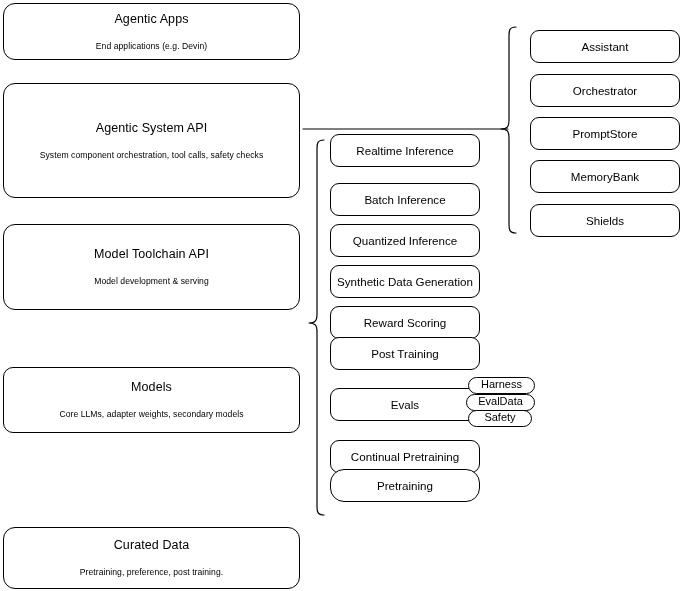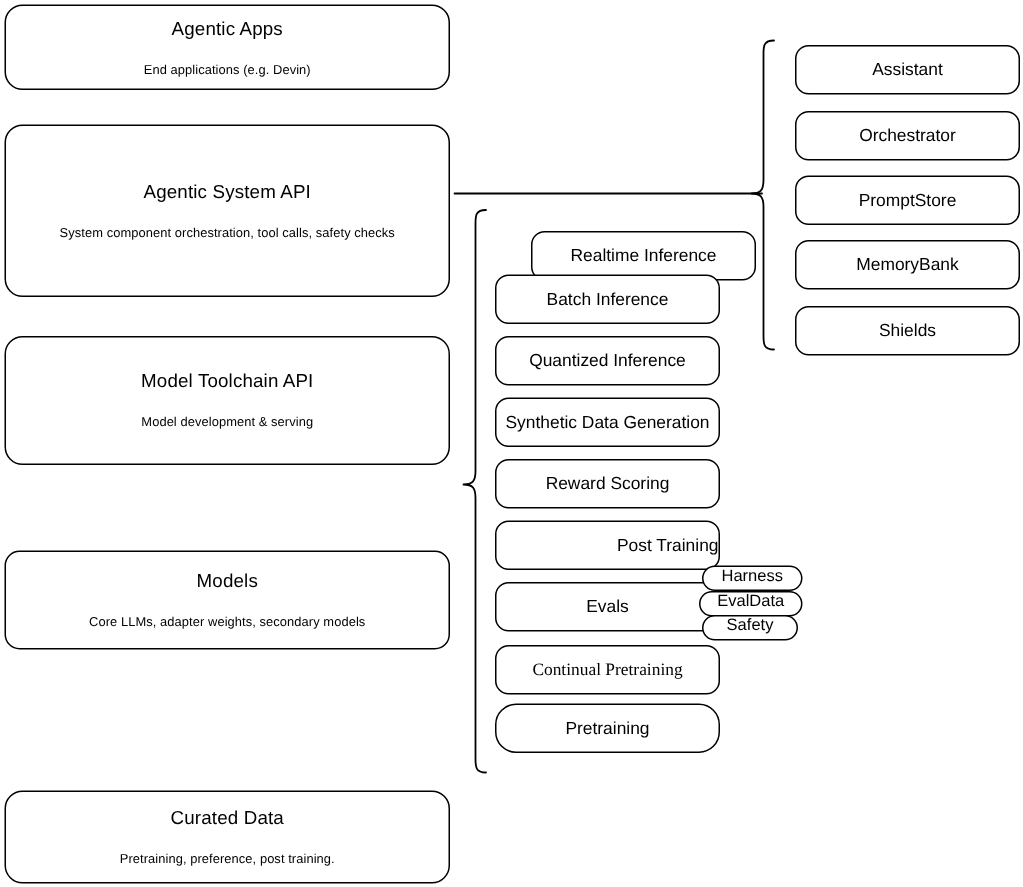--- a/index.html
+++ b/index.html
@@ -157,42 +157,42 @@
   <svg class="brace" style="left:304px;top:136px;width:22px;height:386px;">
     <path d="M 20 4
              C 13 4, 13 8, 13 13
              L 13 178
              C 13 185, 11 187, 5 187
              C 11 187, 13 189, 13 196
              L 13 370
              C 13 375, 13 379, 20 379"></path>
   </svg>
 
-  <div class="node chip mid" style="top:154px;margin-left:24px;">
+  <div class="node chip mid" style="top:134px;">
     <span>Realtime Inference</span>
   </div>
   <div class="node chip mid" style="top:183px;">
     <span>Batch Inference</span>
   </div>
   <div class="node chip mid" style="top:224px;">
     <span>Quantized Inference</span>
   </div>
   <div class="node chip mid" style="top:265px;">
     <span>Synthetic Data Generation</span>
   </div>
   <div class="node chip mid" style="top:306px;">
     <span>Reward Scoring</span>
   </div>
-  <div class="node chip mid" style="top:347px;align-items:flex-end;">
+  <div class="node chip mid" style="top:337px;">
     <span>Post Training</span>
   </div>
   <div class="node chip mid" style="top:388px;">
     <span>Evals</span>
   </div>
-  <div class="node chip mid" style="top:430px;font-family:Liberation Serif, serif;">
+  <div class="node chip mid" style="top:440px;">
     <span>Continual Pretraining</span>
   </div>
   <div class="node chip mid" style="top:469px;border-radius:14px;">
     <span>Pretraining</span>
   </div>
 
   <div class="tag" style="left:468px;top:377px;width:67px;">
     <span>Harness</span>
   </div>
   <div class="tag" style="left:466px;top:394px;width:69px;">

